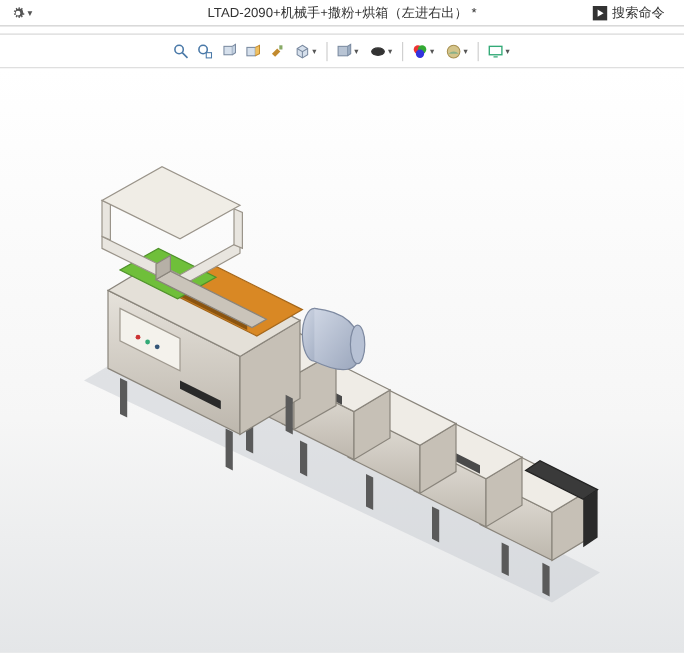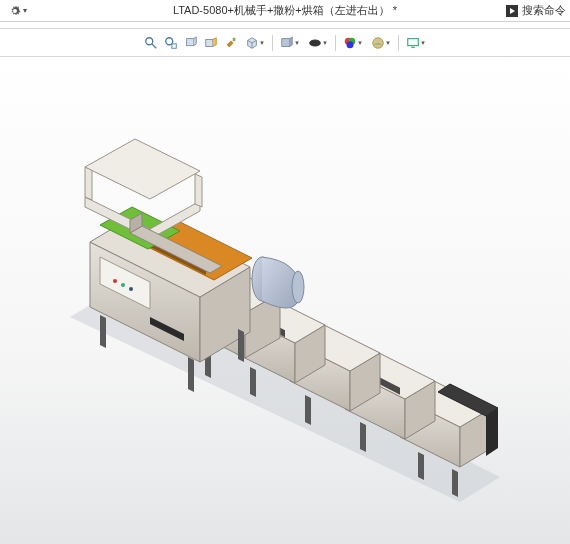--- a/index.html
+++ b/index.html
@@ -2,21 +2,21 @@
 <html><head>
 <meta charset="utf-8">
 <style>
   * { margin: 0; padding: 0; box-sizing: border-box; }
   body { width: 570px; height: 544px; font-family: "Microsoft YaHei", Arial, sans-serif; background: #f0f0f0; overflow: hidden; position: relative; }
   .top-bar { height: 22px; background: #ffffff; border-bottom: 1px solid #d0d0d0; display: flex; align-items: center; position: relative; }
   .settings-btn { width: 28px; height: 18px; margin-left: 4px; display: flex; align-items: center; justify-content: center; cursor: pointer; }
   .gear-svg { width: 12px; height: 12px; }
   .chev { font-size: 8px; color: #555; margin-left: 2px; }
   .title { position: absolute; left: 50%; transform: translateX(-50%); font-size: 11px; color: #333; white-space: nowrap; }
-  .search-trigger { position: absolute; right: 4px; display: flex; align-items: center; gap: 4px; font-size: 11px; color: #333; cursor: pointer; }
+  .search-trigger { position: absolute; right: 16px; display: flex; align-items: center; gap: 4px; font-size: 11px; color: #333; cursor: pointer; }
   .search-play { width: 12px; height: 12px; background: #333; display: flex; align-items: center; justify-content: center; }
   .search-play::after { content: ""; border-left: 5px solid #fff; border-top: 3px solid transparent; border-bottom: 3px solid transparent; }
   .ribbon-space { height: 6px; background: #fff; }
   .divider-h { height: 1px; background: #d8d8d8; }
   .toolbar-wrap { height: 28px; background: #ffffff; display: flex; align-items: center; justify-content: center; gap: 2px; border-bottom: 1px solid #d8d8d8; }
   .tbtn { width: 18px; height: 18px; display: flex; align-items: center; justify-content: center; cursor: pointer; border-radius: 2px; }
   .tbtn.wide { width: 26px; }
   .dd-arrow { font-size: 7px; color: #555; margin-left: 1px; }
   .sep { width: 1px; height: 16px; background: #d0d0d0; margin: 0 2px; }
   .viewport { position: absolute; top: 57px; left: 0; right: 0; bottom: 0; background: linear-gradient(to bottom, #ffffff 0%, #f6f6f6 60%, #e4e6e8 100%); overflow: hidden; }
@@ -34,21 +34,21 @@
 </head>
 <body>
 
 <div class="top-bar">
   <div class="settings-btn">
     <svg class="gear-svg" viewBox="0 0 24 24">
         <path fill="#555" d="M12 8a4 4 0 100 8 4 4 0 000-8zm9 4l2 1-1 2-2-1a9 9 0 01-1 2l1 2-2 1-1-2a9 9 0 01-2 1l0 2h-2l0-2a9 9 0 01-2-1l-1 2-2-1 1-2a9 9 0 01-1-2l-2 1-1-2 2-1a9 9 0 010-2l-2-1 1-2 2 1a9 9 0 011-2l-1-2 2-1 1 2a9 9 0 012-1l0-2h2l0 2a9 9 0 012 1l1-2 2 1-1 2a9 9 0 011 2z"></path>
       </svg>
     <span class="chev">▾</span>
   </div>
-  <div class="title">LTAD-5080+机械手+撒粉+烘箱（左进右出） *</div>
+  <div class="title">LTAD-2090+机械手+撒粉+烘箱（左进右出） *</div>
   <div class="search-trigger">
     <div class="search-play"></div>
     <span>搜索命令</span>
   </div>
 </div>
 <div class="ribbon-space"></div>
 <div class="divider-h"></div>
 
 <div class="toolbar-wrap">
   <div class="tbtn" title="Zoom to Fit">

